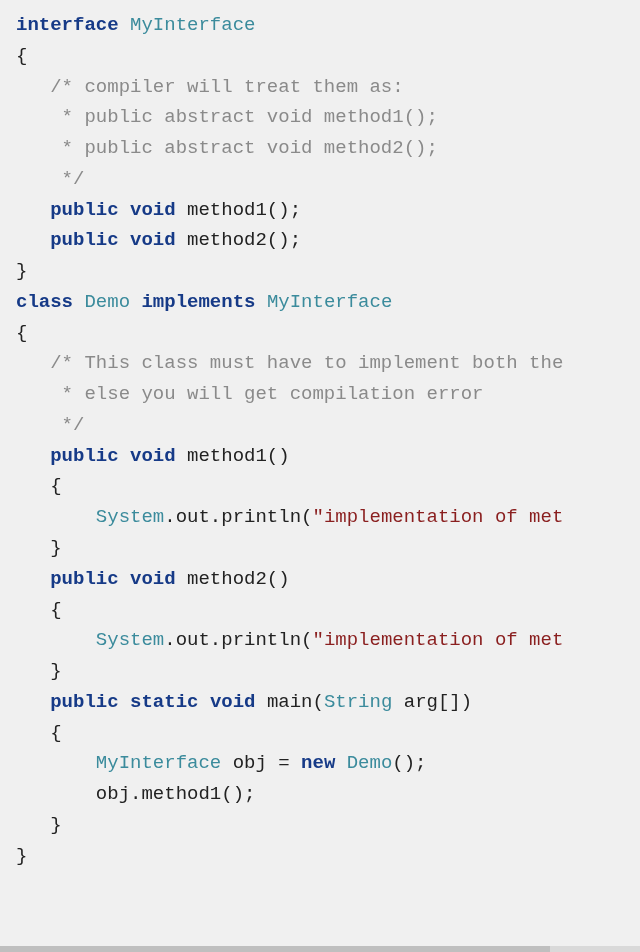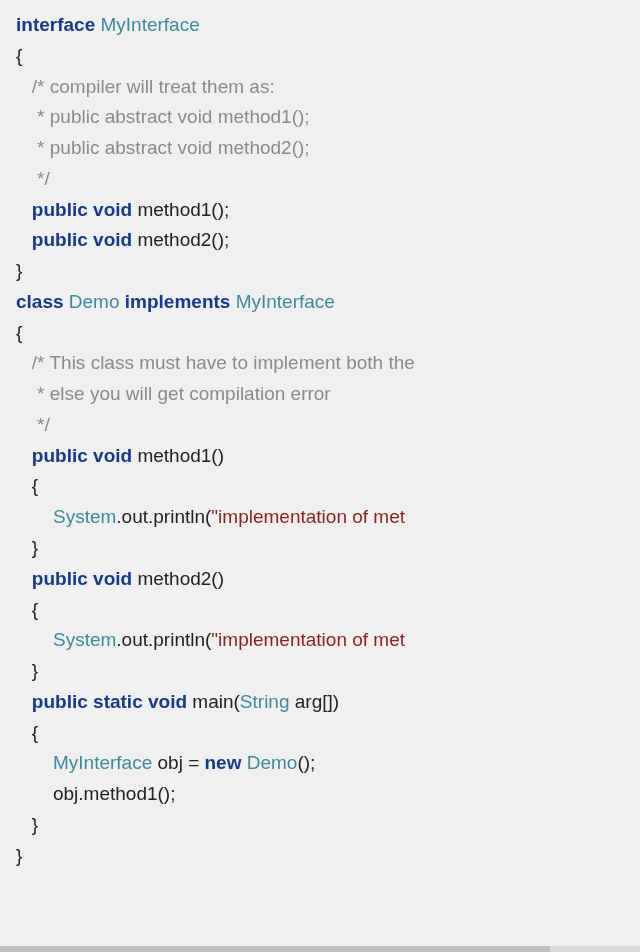--- a/index.html
+++ b/index.html
@@ -8,21 +8,21 @@
     font-family:"Consolas","Menlo","Courier New",monospace;
     font-size:19px;
     line-height:1.62;
     color:#222;
     width:640px;
     height:952px;
     overflow:hidden;
     box-sizing:border-box;
     padding:10px 0 6px 16px;
   }
-  pre{margin:0;white-space:pre;font-family:Liberation Sans, sans-serif}
+  pre{margin:0;white-space:pre;font-family:Liberation Mono, monospace}
   .kw{color:#163a87;font-weight:600}      
   .type{color:#3b8b9c}                      
   .cm{color:#8a8a8a}                        
   .str{color:#8a1f1f}                       
   .pun{color:#222}
   .id{color:#222}
   .scrollbar{
     position:fixed;
     left:0;right:0;bottom:0;
     height:6px;

